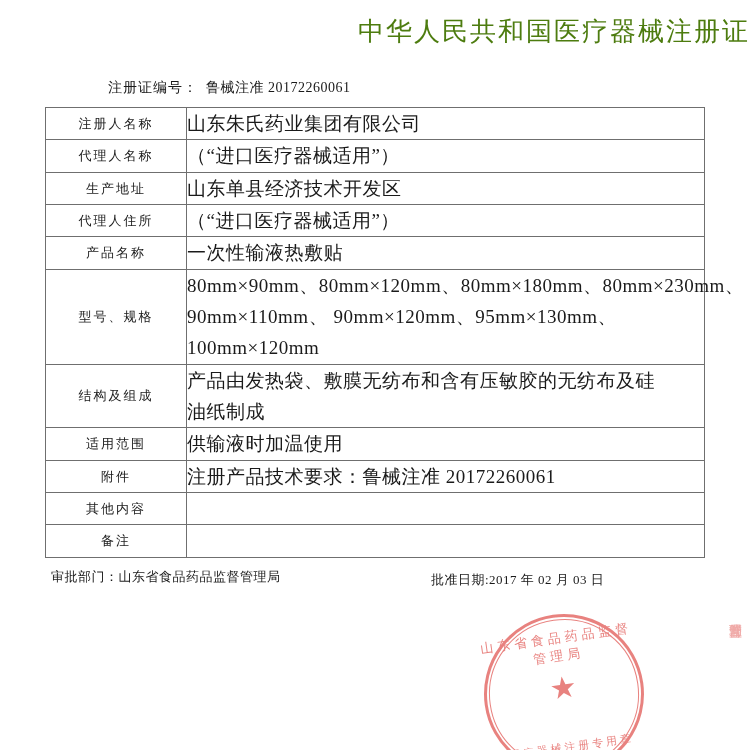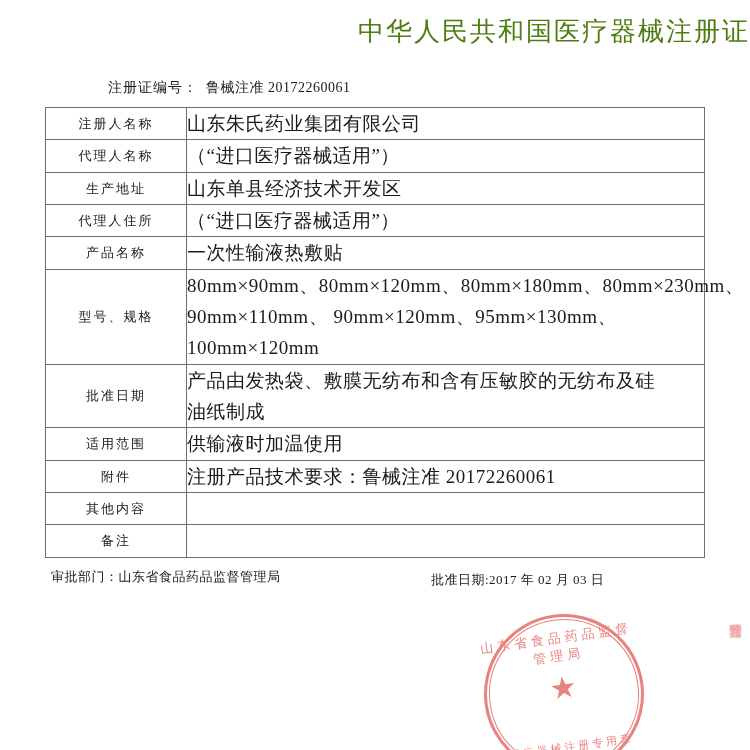--- a/index.html
+++ b/index.html
@@ -207,21 +207,21 @@
       </tr>
       <tr>
         <td class="label-cell">型号、规格</td>
         <td class="value-cell">
           <span class="value-line">80mm×90mm、80mm×120mm、80mm×180mm、80mm×230mm、</span>
           <span class="value-line">90mm×110mm、 90mm×120mm、95mm×130mm、</span>
           <span class="value-line">100mm×120mm</span>
         </td>
       </tr>
       <tr>
-        <td class="label-cell">批准日期</td>
+        <td class="label-cell">结构及组成</td>
         <td class="value-cell">
           <span class="value-line">产品由发热袋、敷膜无纺布和含有压敏胶的无纺布及硅</span>
           <span class="value-line">油纸制成</span>
         </td>
       </tr>
       <tr>
         <td class="label-cell">适用范围</td>
         <td class="value-cell">
           <span class="value-line">供输液时加温使用</span>
         </td>

